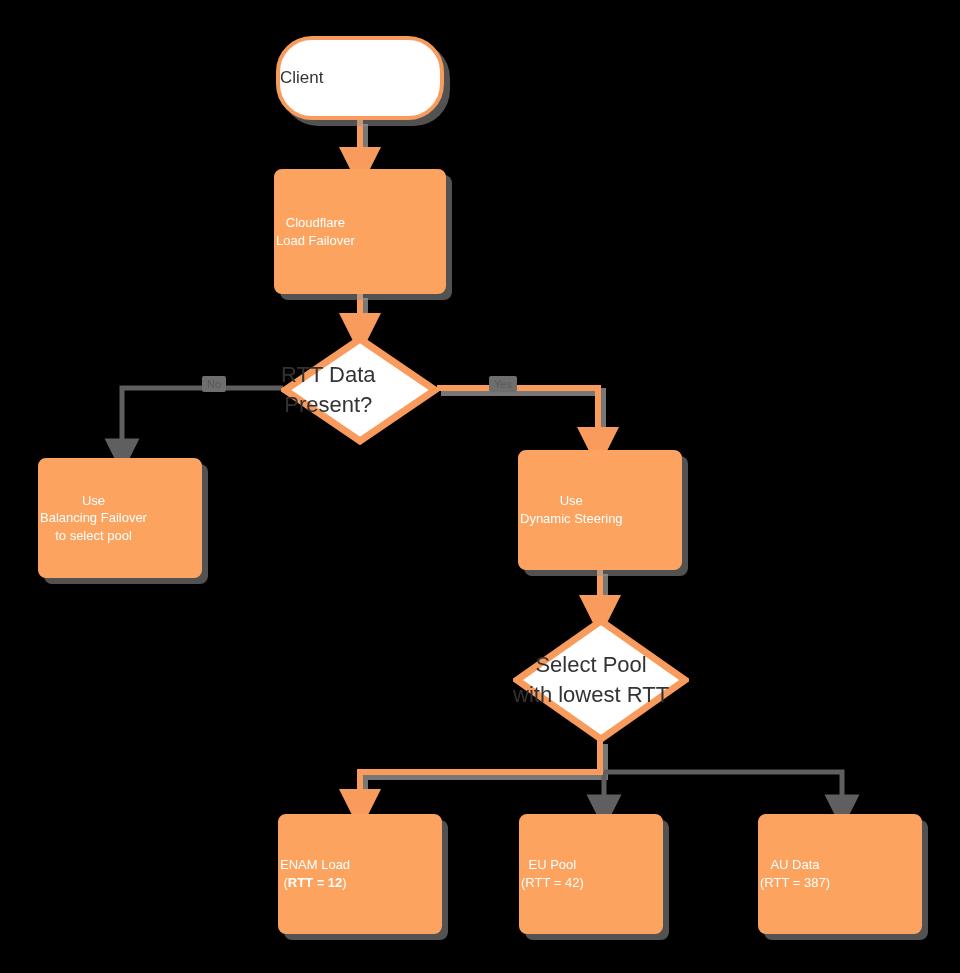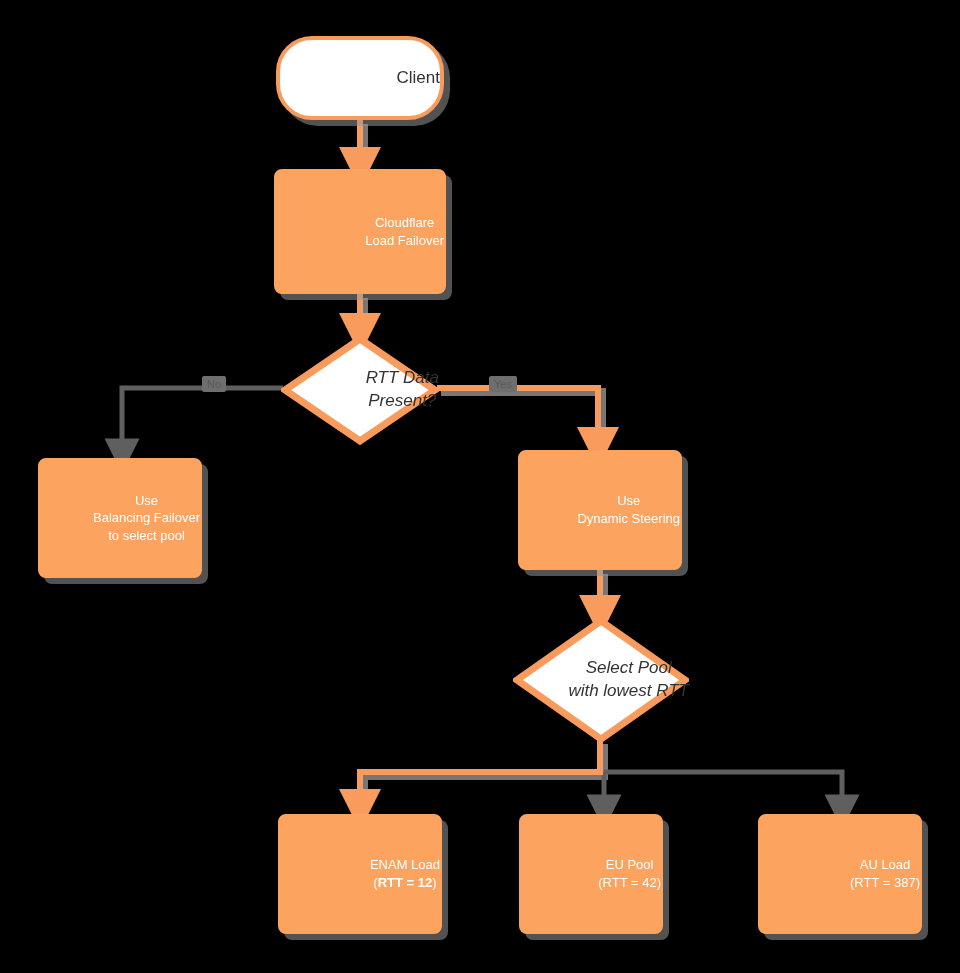--- a/index.html
+++ b/index.html
@@ -25,21 +25,21 @@
     left: 0;
     top: 0;
     width: 960px;
     height: 973px;
   }
   .node {
     position: absolute;
     box-sizing: border-box;
     display: flex;
     align-items: center;
-    justify-content: flex-end;
+    justify-content: flex-start;
     text-align: center;
     z-index: 5;
   }
   
   .node-terminal {
     background: #ffffff;
     border: 4px solid #f89b5c;
     border-radius: 36px;
     color: #333333;
     font-size: 17px;
@@ -53,23 +53,22 @@
     color: #ffffff;
     font-size: 13px;
     line-height: 1.35;
     box-shadow: 6px 6px 0 rgba(150,150,150,0.55);
   }
   
   .node-decision {
     background: transparent;
     border: none;
     color: #333333;
-    font-size: 17px;
+    font-size: 22px;
     line-height: 1.35;
-    font-style: italic;
   }
   .node-decision .diamond-shape {
     position: absolute;
     inset: 0;
     z-index: 0;
   }
   .node-decision .diamond-label {
     position: relative;
     z-index: 1;
     white-space: nowrap;
@@ -188,21 +187,21 @@
 
   <div class="node node-process" style="left:519px; top:814px; width:144px; height:120px;">
     <div class="proc-label">
       <div>EU Pool</div>
       <div>(RTT = 42)</div>
     </div>
   </div>
 
   <div class="node node-process" style="left:758px; top:814px; width:164px; height:120px;">
     <div class="proc-label">
-      <div>AU Load</div>
+      <div>AU Data</div>
       <div>(RTT = 387)</div>
     </div>
   </div>
 
   <div class="edge-label" style="left:202px; top:376px;">
     <span>No</span>
   </div>
 
   <div class="edge-label" style="left:489px; top:376px;">
     <span>Yes</span>

